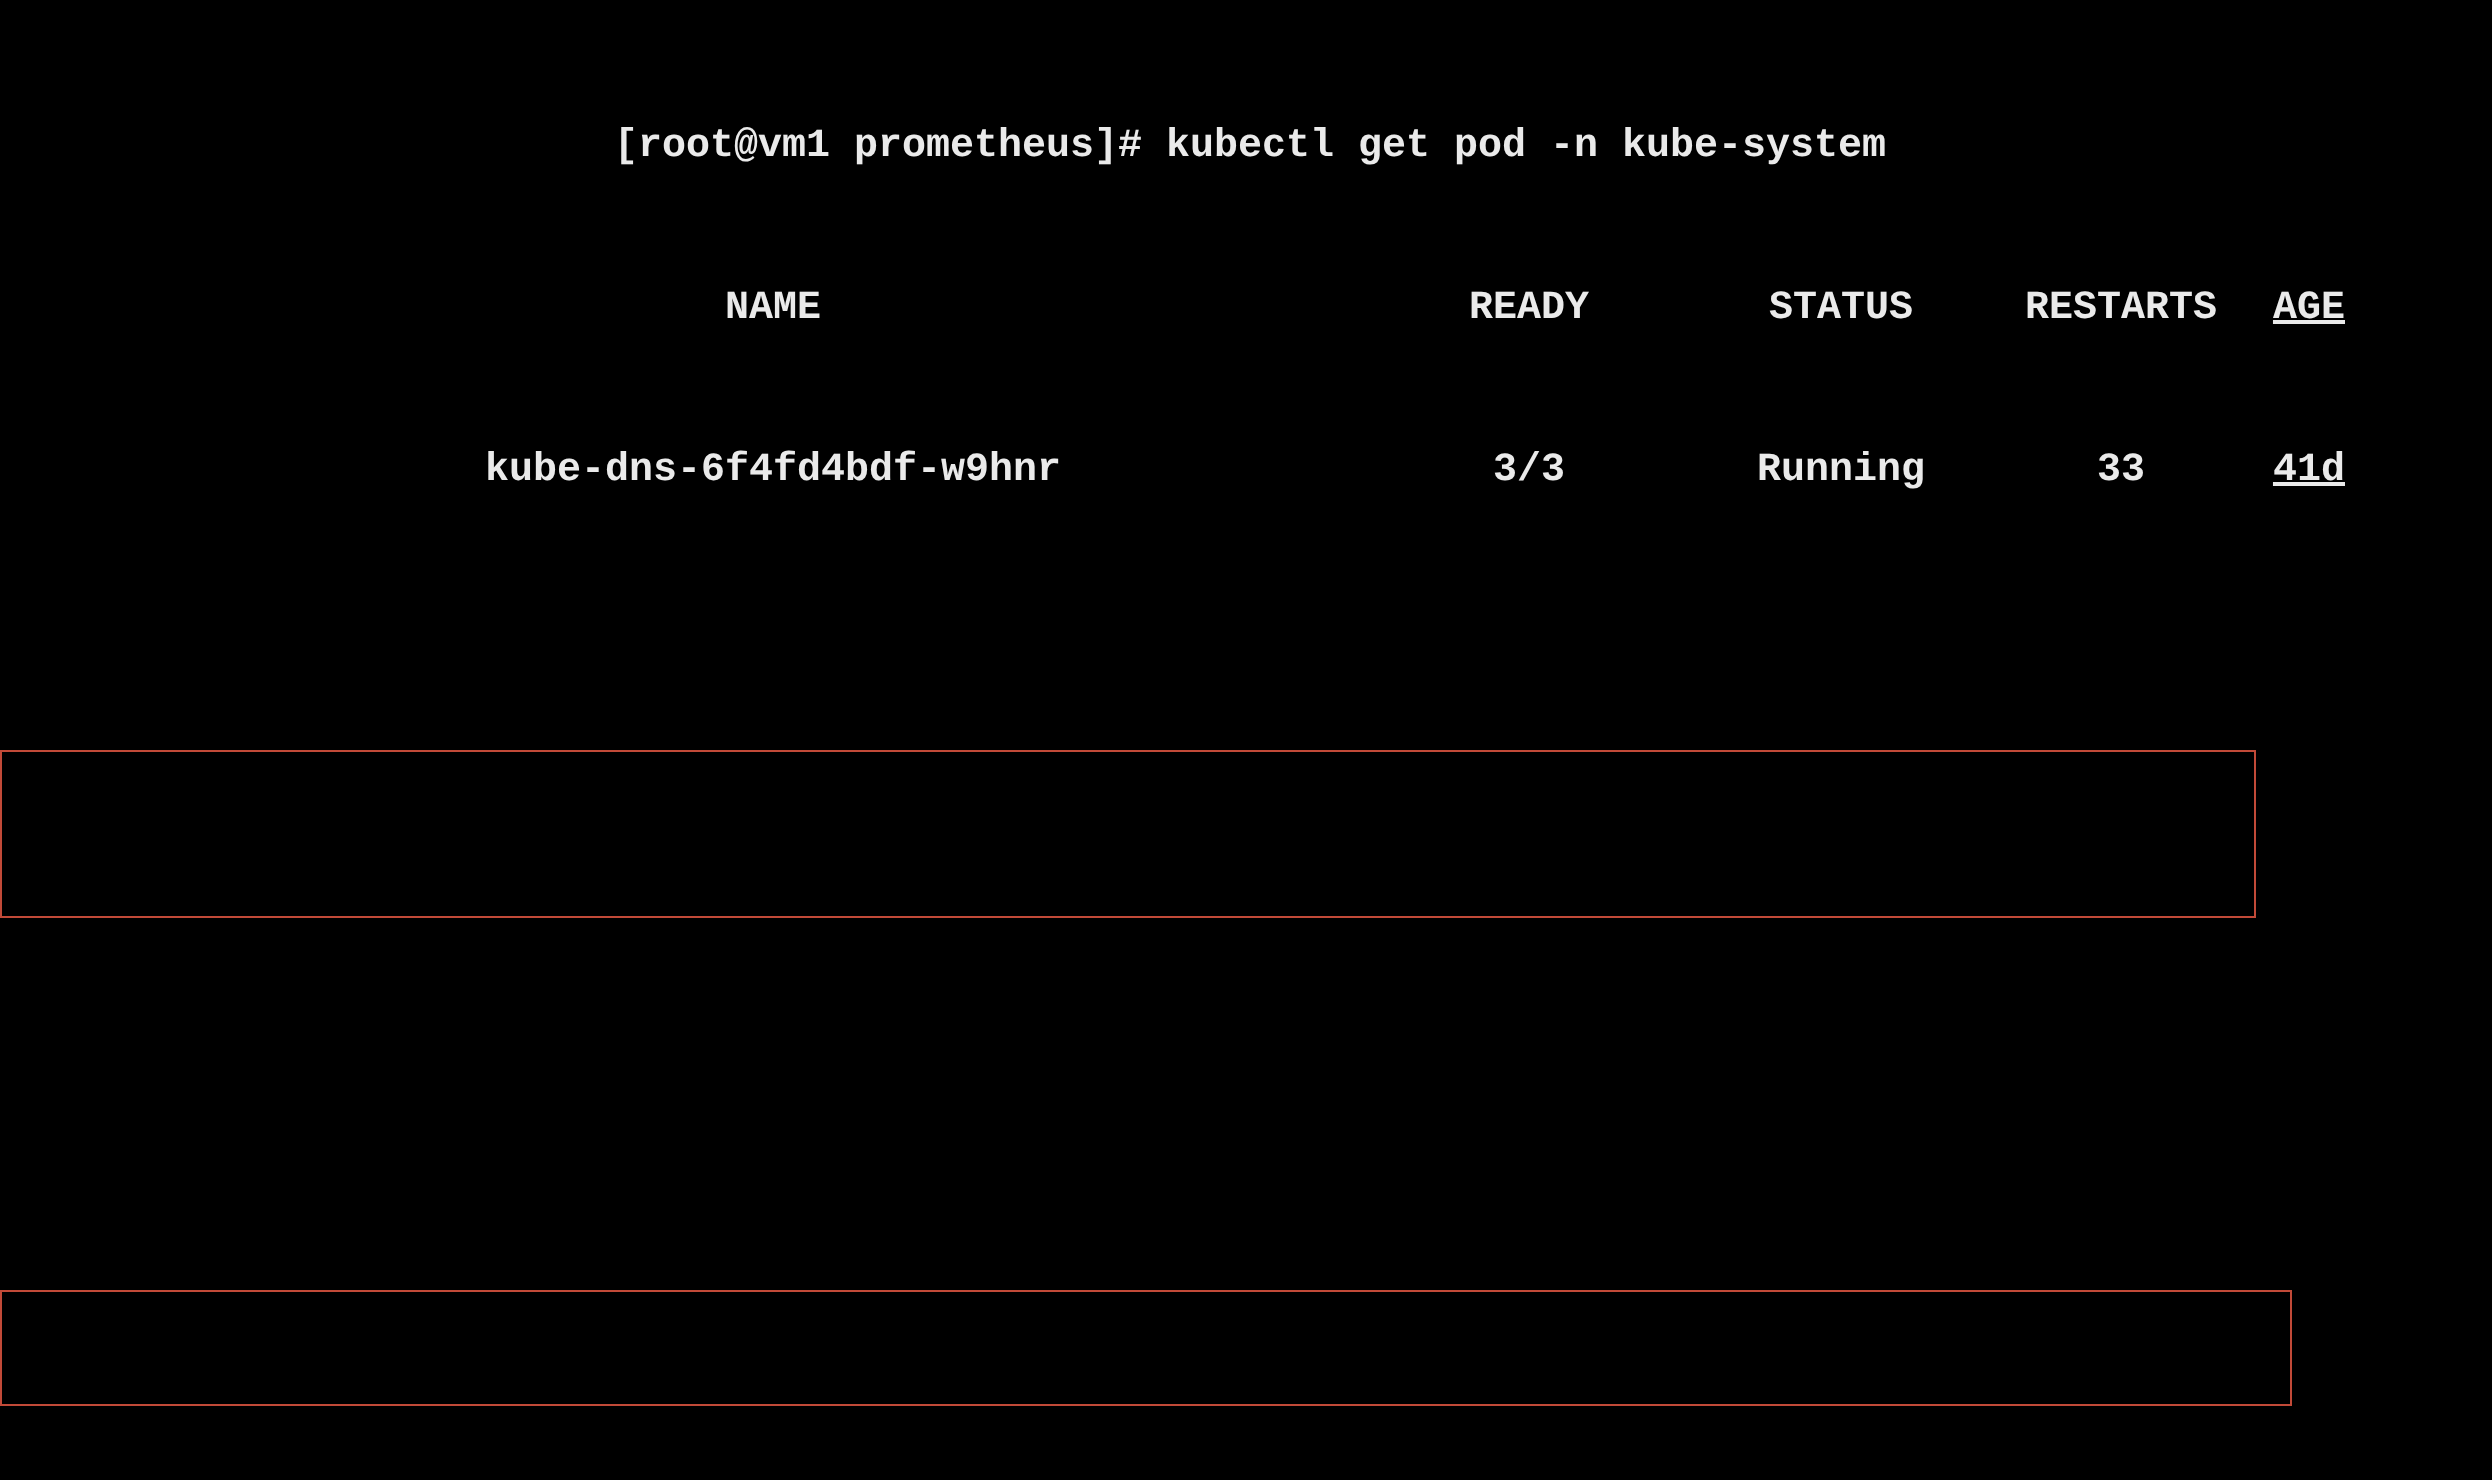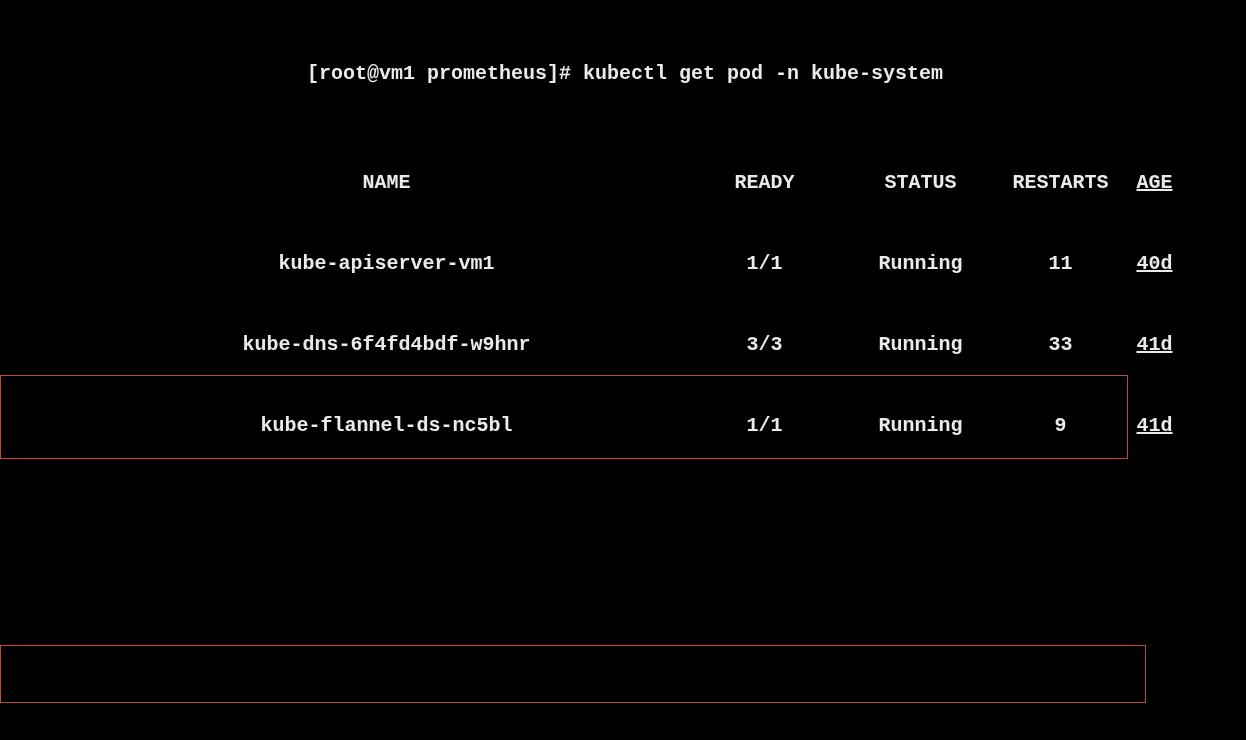--- a/index.html
+++ b/index.html
@@ -18,40 +18,38 @@
     font-weight: bold;
     white-space: pre;
     padding: 6px 2px 0 6px;
     position: relative;
     letter-spacing: 0px;
   }
   .row { display: block; height: 27px; text-align: center; }
   .col-pod-name   { display:inline-block; width: 618px; }
   .col-pod-ready  { display:inline-block; width: 138px; }
   .col-pod-status { display:inline-block; width: 128px; margin-left: 23px; }
-  .col-pod-rest   { display:inline-block; width: 152px; margin-top: 28px; }
+  .col-pod-rest   { display:inline-block; width: 152px; }
   .col-pod-age    { display:inline-block;text-decoration:underline; }
 
   .highlight-box {
     position: absolute;
     border: 1px solid #c24a38;
     pointer-events: none;
   }
   #hl1 { left: 0px; top: 375px; width: 1126px; height: 82px; }
   #hl2 { left: 0px; top: 645px; width: 1144px; height: 56px; }
 </style>
 </head>
 <body>
 
 <div class="terminal">
   <span class="row"><span>[root@vm1 prometheus]# </span><span>kubectl get pod -n kube-system</span></span>
   <span class="row"><span class="col-pod-name">NAME</span><span class="col-pod-ready">READY</span><span class="col-pod-status">STATUS</span><span class="col-pod-rest">RESTARTS</span><span class="col-pod-age">AGE</span></span>
-  <span class="row"><span class="col-pod-name">kube-apiserver-vm1</span><span class="col-pod-ready">1/1</span><span class="col-pod-status">Running</span><span class="col-pod-rest">11</span><span class="col-pod-age">40d</span></span>
   <span class="row"><span class="col-pod-name">kube-dns-6f4fd4bdf-w9hnr</span><span class="col-pod-ready">3/3</span><span class="col-pod-status">Running</span><span class="col-pod-rest">33</span><span class="col-pod-age">41d</span></span>
-  <span class="row"><span class="col-pod-name">kube-flannel-ds-nc5bl</span><span class="col-pod-ready">1/1</span><span class="col-pod-status">Running</span><span class="col-pod-rest">9</span><span class="col-pod-age">41d</span></span>
   
   
   
   
   
   
   
   
   
   

